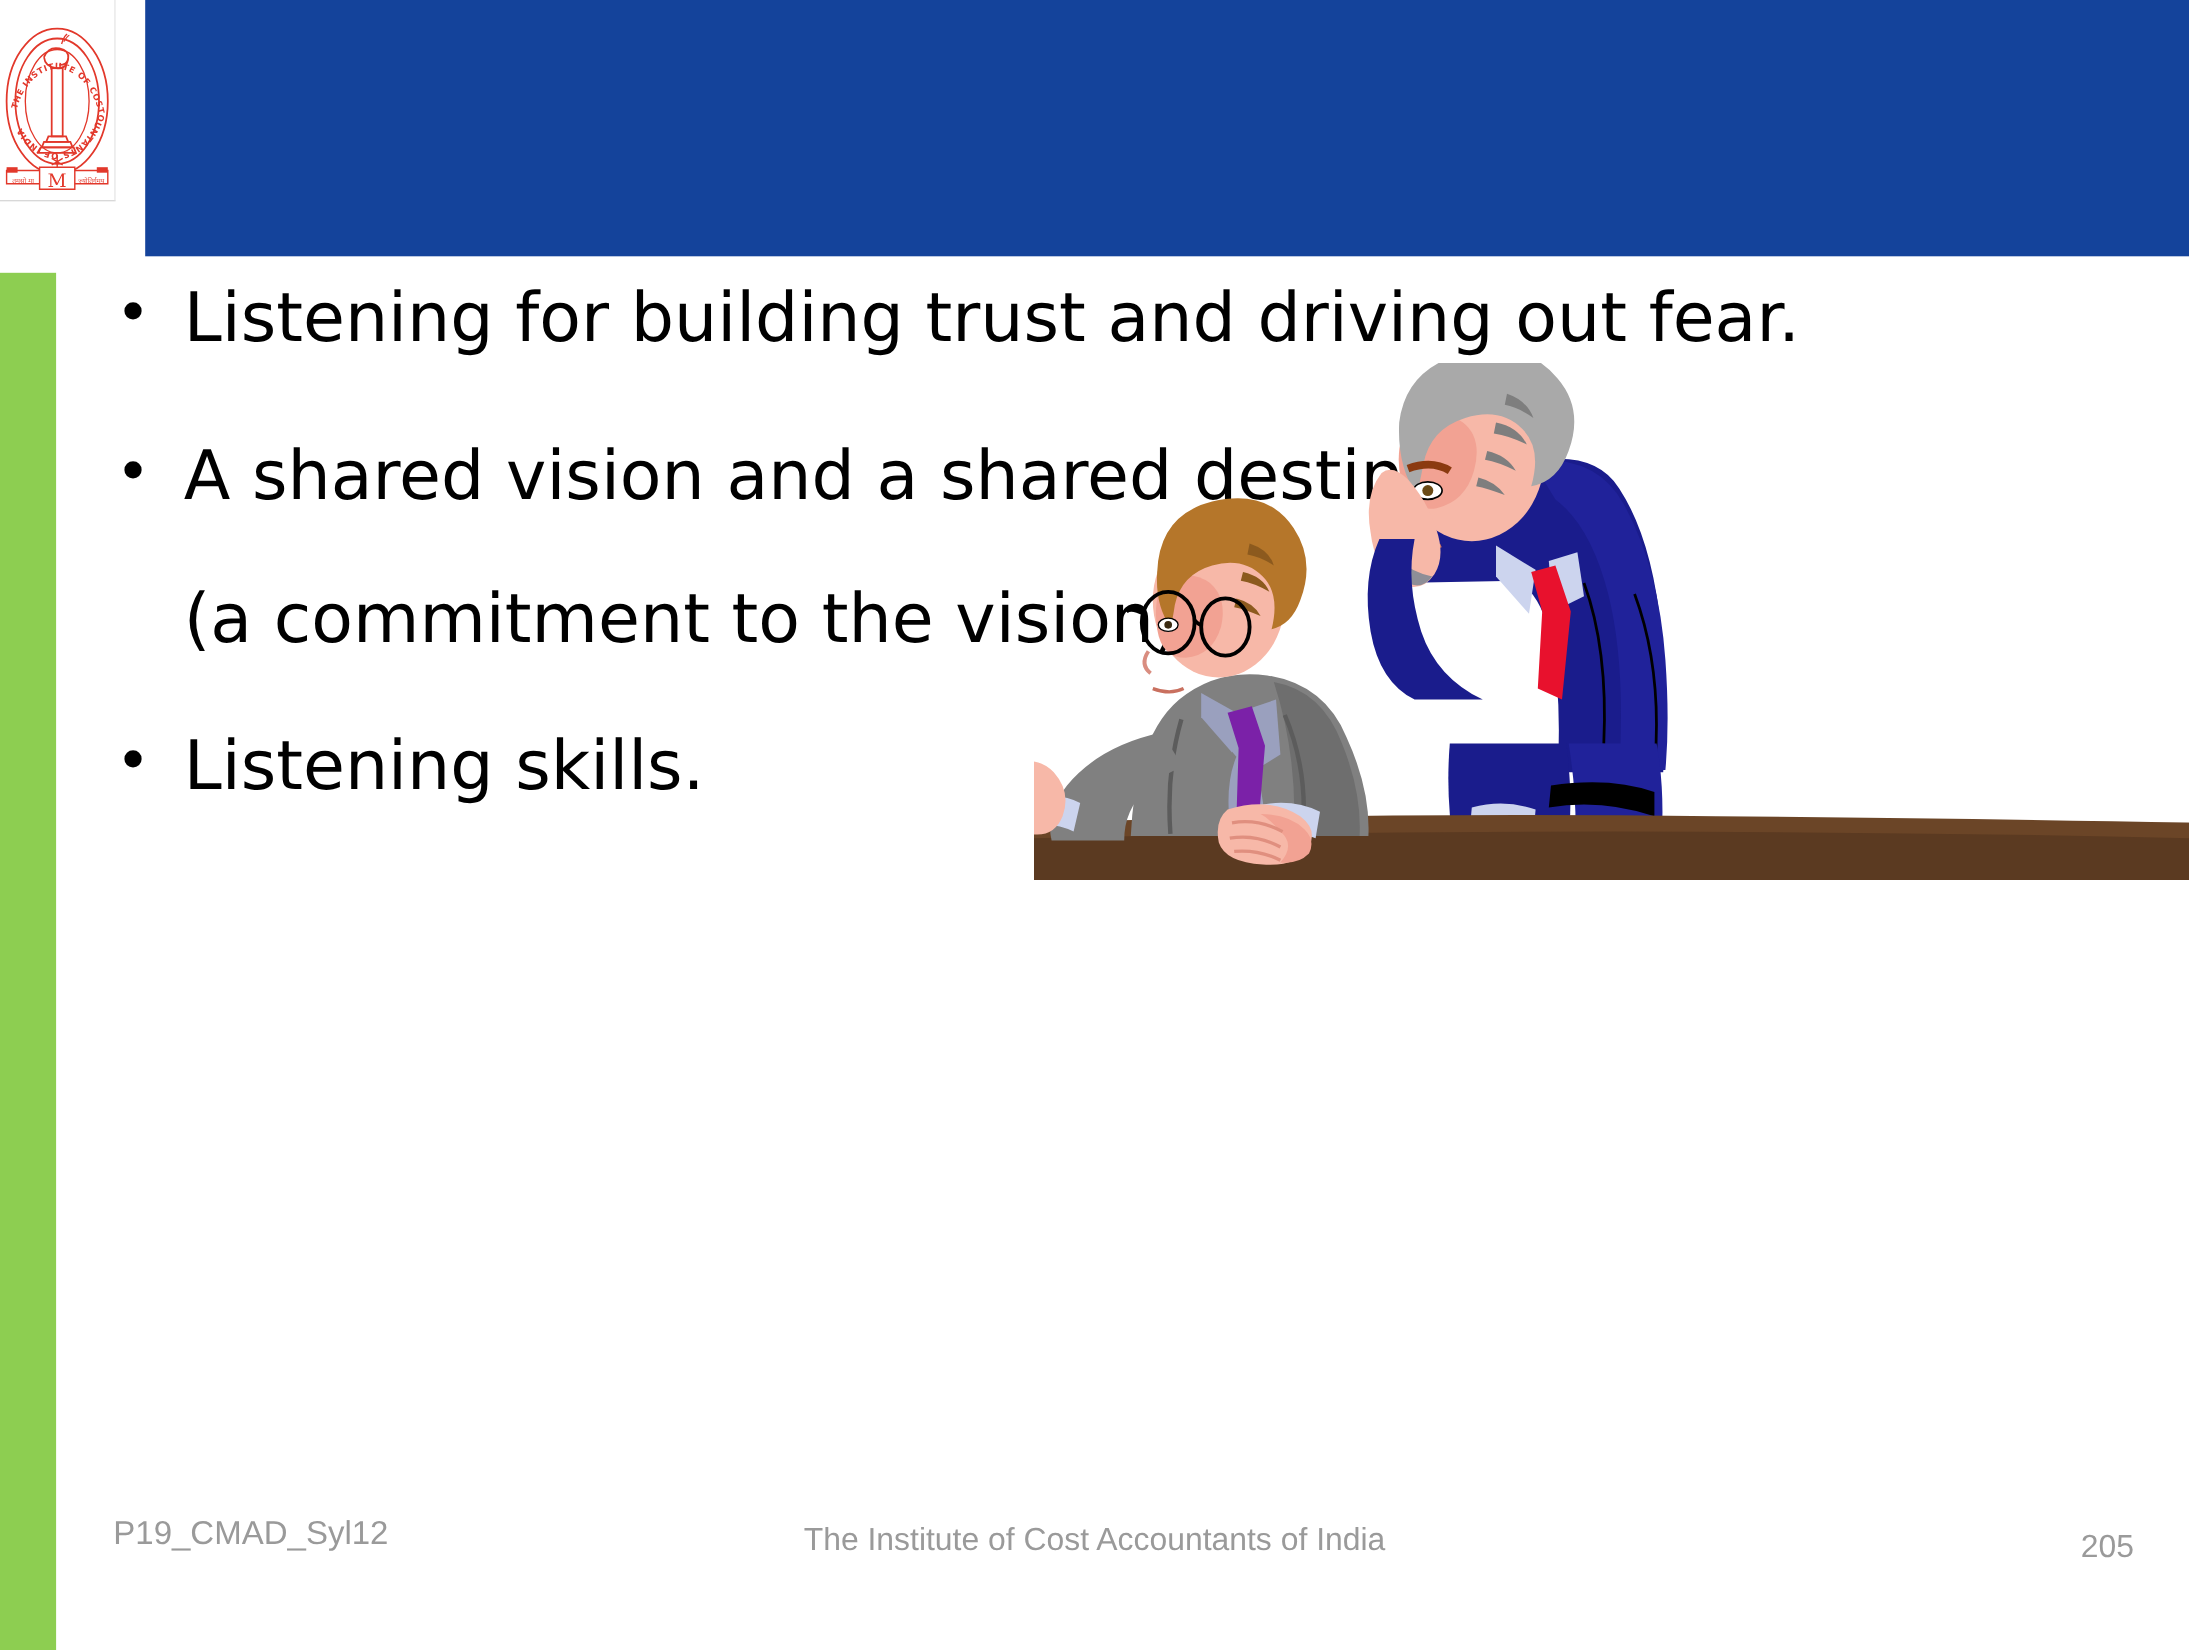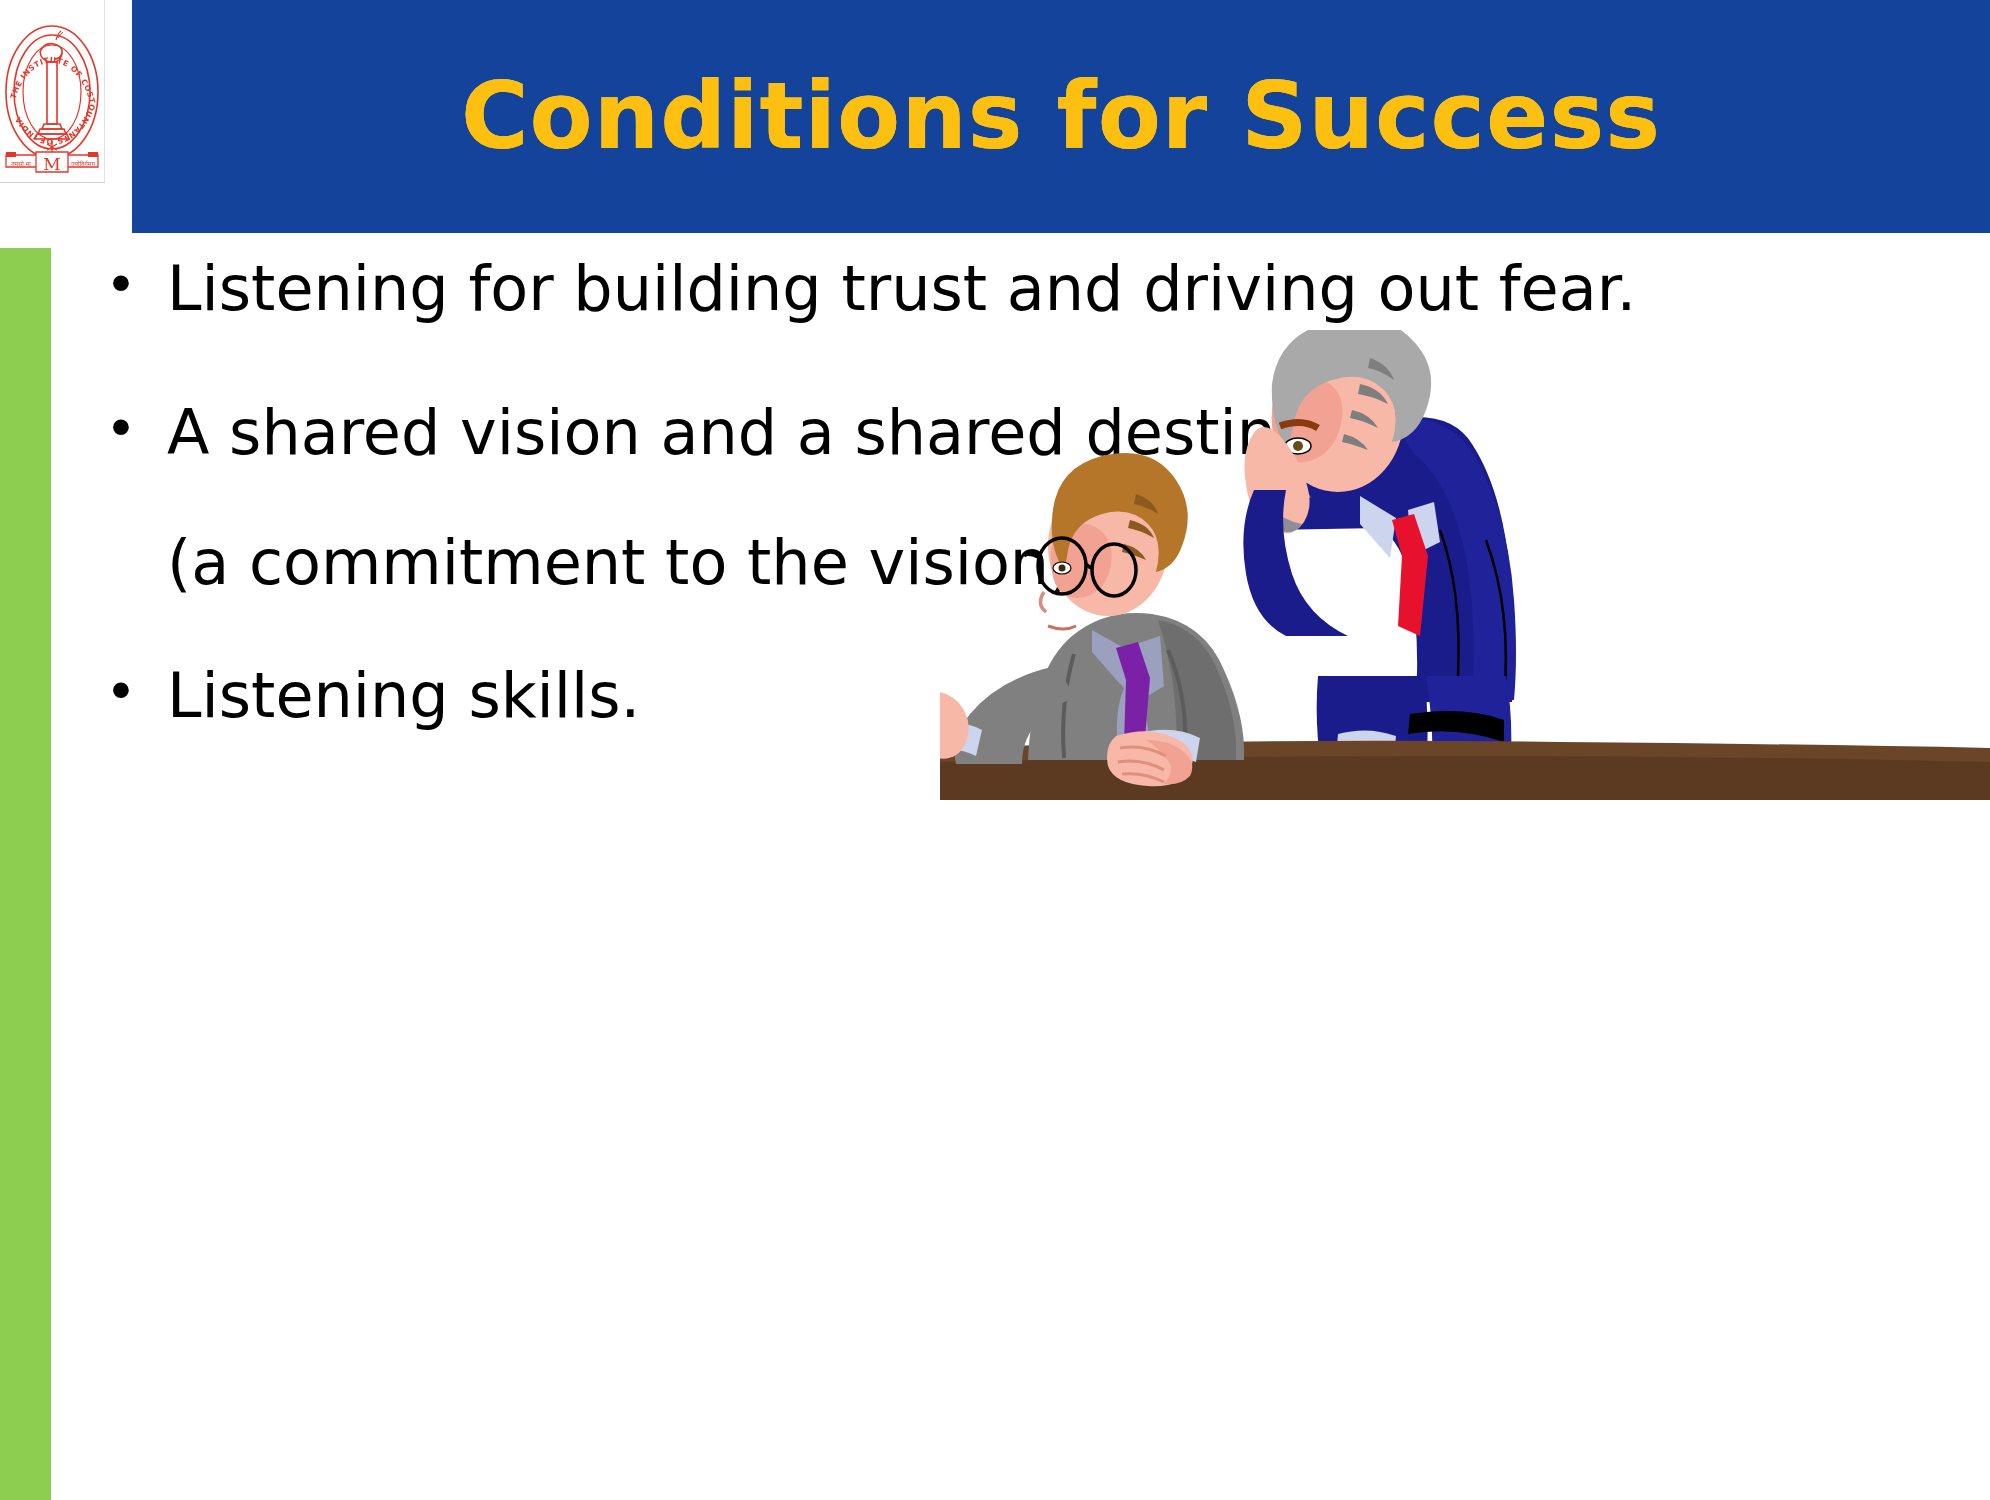--- a/index.html
+++ b/index.html
@@ -139,21 +139,20 @@
     top: 12px;
     font-size: 29px;
   }
 </style>
 </head>
 <body>
 
 <div id="slide">
 
   <div class="header-band"></div>
-  <div class="slide-title">Conditions for Success</div>
 
   <div class="logo-box">
     <svg width="104" height="182" viewBox="0 0 104 182" xmlns="http://www.w3.org/2000/svg">
       <defs>
         <path id="ringTop" d="M 14,104 A 40,60 0 0 1 90,104"></path>
         <path id="ringBot" d="M 92,96 A 42,62 0 0 1 12,96"></path>
       </defs>
 
       <ellipse cx="52" cy="92" rx="46" ry="66" fill="none" stroke="#E2382B" stroke-width="1.6"></ellipse>
       <ellipse cx="52" cy="92" rx="38" ry="57" fill="none" stroke="#E2382B" stroke-width="1.6"></ellipse>
@@ -344,14 +343,19 @@
         <path d="M -160,372 l 50,-5"></path>
         <path d="M -160,390 l 50,-5"></path>
         <path d="M -160,408 l 50,-5"></path>
         <path d="M -160,426 l 84,-8"></path>
         <path d="M -160,446 l 84,-8"></path>
         <path d="M -160,462 l 84,-8"></path>
       </g>
     </svg>
   </div>
 
+  <div class="footer">
+    <span class="footer-left">P19_CMAD_Syl12</span>
+    <span class="footer-center">The Institute of Cost Accountants of India</span>
+    <span class="footer-right">205</span>
+  </div>
 
 </div>
 
 </body></html>

